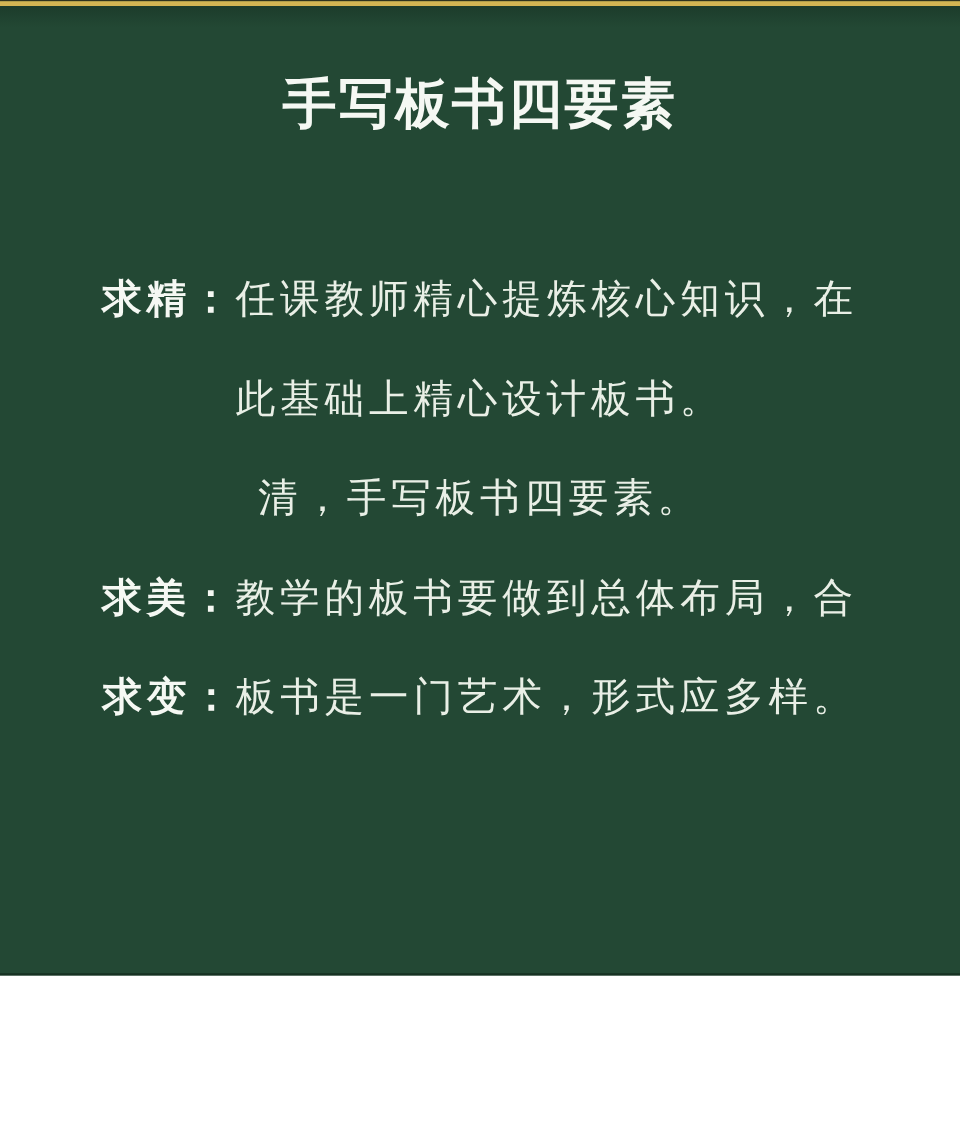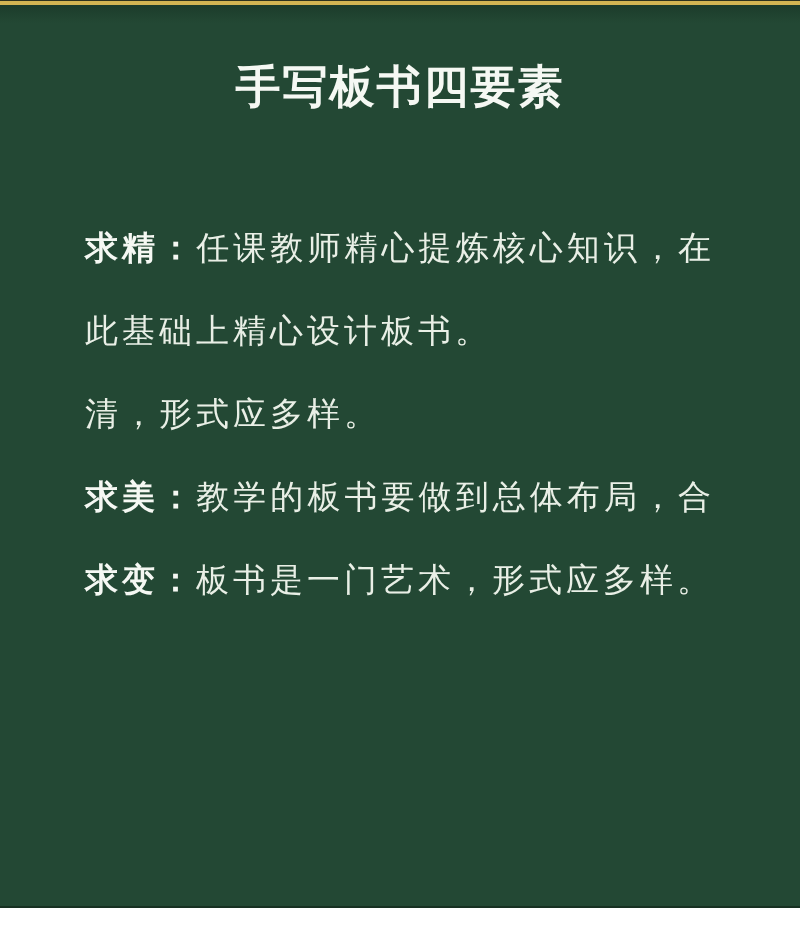--- a/index.html
+++ b/index.html
@@ -12,21 +12,21 @@
     --body-color: #e9efe6;
   }
   html,body{margin:0;padding:0;}
   body{
     font-family: "DejaVu Sans", sans-serif;
     background: #ffffff;
   }
   .board{
     position: relative;
     width: 800px;
-    height: 908px;
+    height: 813px;
     background: var(--bg);
     overflow: hidden;
     box-sizing: border-box;
   }
   .top-dark-line{
     position: absolute; top:0; left:0;
     width:100%; height:1px;
     background: var(--gold-dark);
   }
   .gold-bar{
@@ -58,25 +58,24 @@
   }
   .content{
     position: relative;
     margin: 97px 85px 0 85px;
     width: 630px;
     color: var(--body-color);
     font-size: 33px;
     font-weight: 400;
     letter-spacing: 4px;
     line-height: 83px;
-    font-family: Liberation Serif, serif;
   }
   .line{
     white-space: nowrap;
-    text-align: left;
+    text-align: center;
   }
   .line.fill{
     white-space: normal;
     text-align: justify;
     text-align-last: justify;
     text-justify: inter-character;
   }
   .label{
     font-weight: 800;
     color: var(--title-color);
@@ -88,19 +87,19 @@
 <div class="board">
   <div class="top-dark-line"></div>
   <div class="gold-bar"></div>
   <div class="top-shade"></div>
 
   <h1 class="title">手写板书四要素</h1>
 
   <div class="content">
       <div class="line fill"><span class="label">求精：</span>任课教师精心提炼核心知识，在</div>
       <div class="line">此基础上精心设计板书。</div>
-      <div class="line">清，形式应多样。</div>
+      <div class="line">清，手写板书四要素。</div>
       <div class="line fill"><span class="label">求美：</span>教学的板书要做到总体布局，合</div>
       <div class="line"><span class="label">求变：</span>板书是一门艺术，形式应多样。</div>
     </div>
 
   <div class="bottom-line"></div>
 </div>
 
 </body></html>

